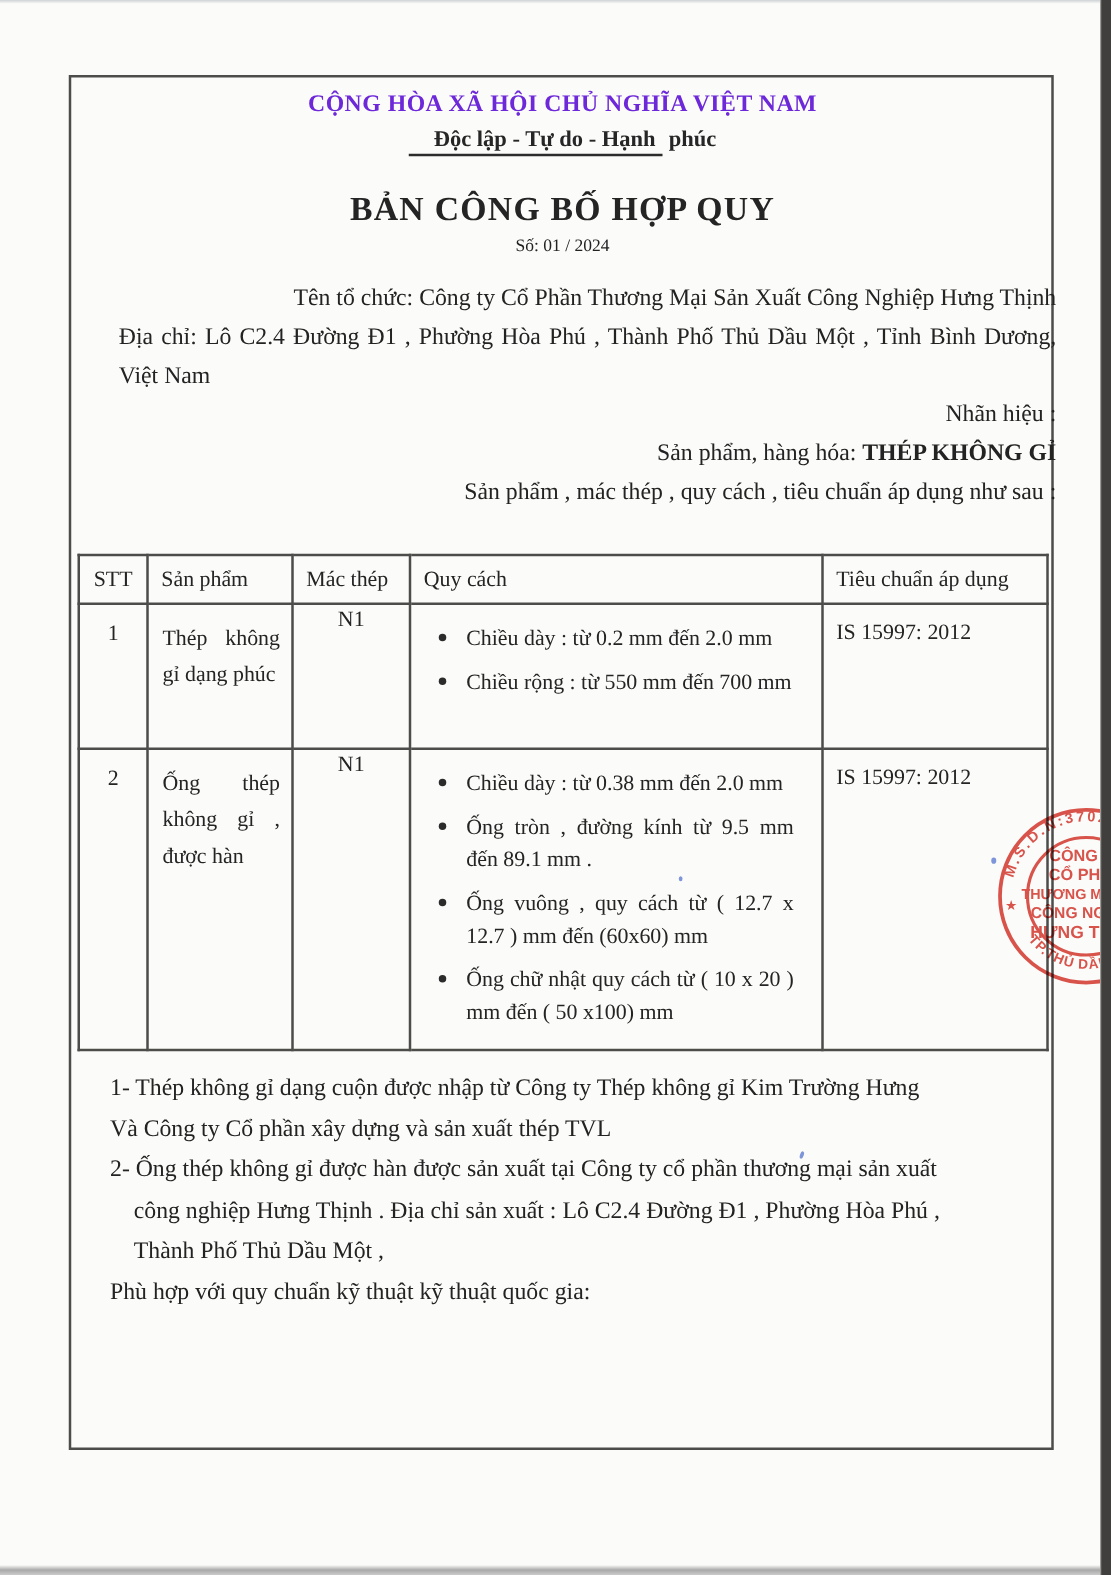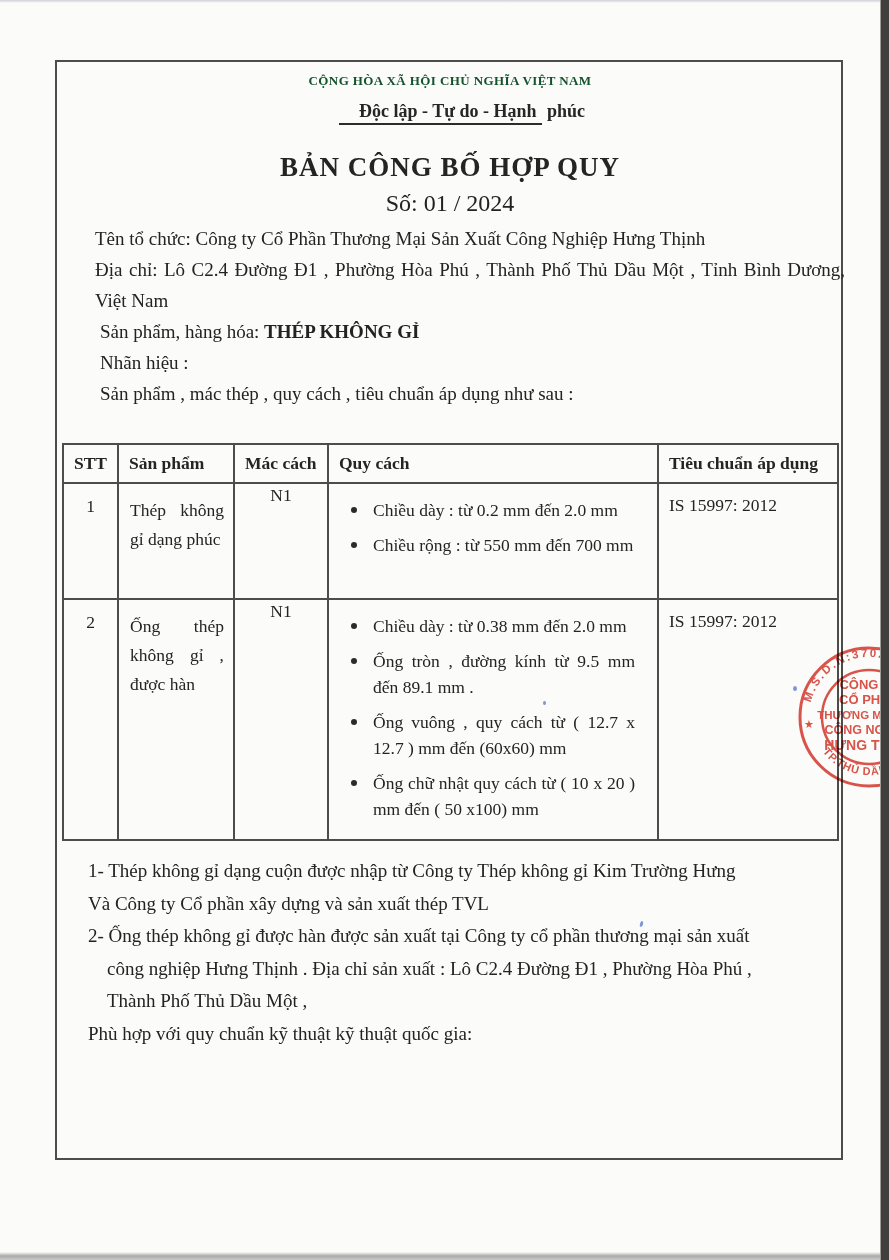--- a/index.html
+++ b/index.html
@@ -13,35 +13,35 @@
                  background:linear-gradient(to bottom,#ced2d5,rgba(251,251,249,0)); z-index:60; }
   .edge-right  { position:absolute; right:0; top:0; width:8px; height:1260px;
                  background:#403f3d; border-left:1px solid #9b9b99; z-index:60; }
   .edge-bottom { position:absolute; left:0; bottom:0; width:889px; height:8px;
                  background:linear-gradient(to bottom,#fbfbf9 0%,#a9a9a9 50%,#cbcbcb 100%); z-index:55; }
 
   .border-box { position:absolute; left:55px; top:60px; width:788px; height:1100px;
                 border:2px solid #4c4c4a; box-sizing:border-box; }
 
   .centered { position:absolute; left:55px; width:790px; text-align:center; }
-  .nat-header { top:73px; font-weight:bold; font-size:13px; letter-spacing:.4px; color:#14532d; }
-  .motto { top:101px; font-weight:bold; font-size:18px; color:#262626;margin-left:12px; }
+  .nat-header { top:73px; font-weight:bold; font-size:19px; letter-spacing:.4px; color:#6d28d9; }
+  .motto { top:101px; font-weight:bold; font-size:18px; color:#262626; }
   .motto .u { display:inline-block; border-bottom:2px solid #2c2c2c; padding:0 6px 1px 20px; }
   .doc-title { top:152px; font-weight:bold; font-size:27px; letter-spacing:1px; color:#242424; }
-  .doc-number { top:190px; font-size:24px; }
+  .doc-number { top:190px; font-size:14px; }
 
   .info-block { position:absolute; left:62px; top:223px; width:783px; font-size:19px; line-height:31px; color:#232323; }
-  .info-line { padding-left:33px; }
+  .info-line { padding-left:33px;text-align:right; }
   .info-line.ind { padding-left:38px; }
   .info-line.justify { text-align:justify; }
 
   table.spec-table { position:absolute; left:62px; top:443px; width:775px;
     border-collapse:collapse; table-layout:fixed; font-size:17.5px; color:#242424; }
   .spec-table th, .spec-table td { border:2px solid #4c4c4a; vertical-align:top; }
-  .spec-table thead th { height:37px; vertical-align:middle; font-weight:bold; text-align:left; padding:0 4px 0 10px; }
+  .spec-table thead th { height:37px; vertical-align:middle; font-weight:normal; text-align:left; padding:0 4px 0 10px; }
   .spec-table thead th.c { text-align:center; padding:0; }
   td.stt { text-align:center; padding-top:12px; }
   td.mt  { text-align:center; }
   td.sp  { padding:12px 9px 0 11px; text-align:justify; line-height:29px; }
   td.tc  { padding:11px 0 0 10px; }
   td.qc  { padding:5px 22px 4px 12px; }
   .bullet-item { position:relative; padding-left:32px; margin:8px 0 9px; text-align:justify; line-height:26px; }
   .bullet { position:absolute; left:10px; top:10px; width:6px; height:6px; border-radius:50%; background:#2b2b2b; }
   tr.r1 td { height:101px; }
   tr.r2 td { height:226px; }
@@ -77,38 +77,38 @@
 
   <div class="centered motto"><span class="u">Độc lập - Tự do - Hạnh</span><span> phúc</span></div>
 
   <div class="centered doc-title">BẢN CÔNG BỐ HỢP QUY</div>
 
   <div class="centered doc-number">Số: 01 / 2024</div>
 
   <div class="info-block">
     <div class="info-line">Tên tổ chức: Công ty Cổ Phần Thương Mại Sản Xuất Công Nghiệp Hưng Thịnh</div>
     <div class="info-line justify">Địa chỉ: Lô C2.4 Đường Đ1 , Phường Hòa Phú , Thành Phố Thủ Dầu Một , Tỉnh Bình Dương, Việt Nam</div>
+    <div class="info-line ind">Nhãn hiệu :</div>
     <div class="info-line ind"><span>Sản phẩm, hàng hóa: </span><b>THÉP KHÔNG GỈ</b></div>
-    <div class="info-line ind">Nhãn hiệu :</div>
     <div class="info-line ind">Sản phẩm , mác thép , quy cách , tiêu chuẩn áp dụng như sau :</div>
   </div>
 
   <table class="spec-table">
     <colgroup>
       <col style="width:55px">
         <col style="width:116px">
         <col style="width:94px">
         <col style="width:330px">
         <col style="width:180px">
     </colgroup>
     <thead>
       <tr>
         <th class="c">STT</th>
         <th>Sản phẩm</th>
-        <th>Mác cách</th>
+        <th>Mác thép</th>
         <th>Quy cách</th>
         <th>Tiêu chuẩn áp dụng</th>
       </tr>
     </thead>
     <tbody>
       <tr class="r1">
         <td class="stt">1</td>
         <td class="sp">Thép không gỉ dạng phúc</td>
         <td class="mt">N1</td>
         <td class="qc">

